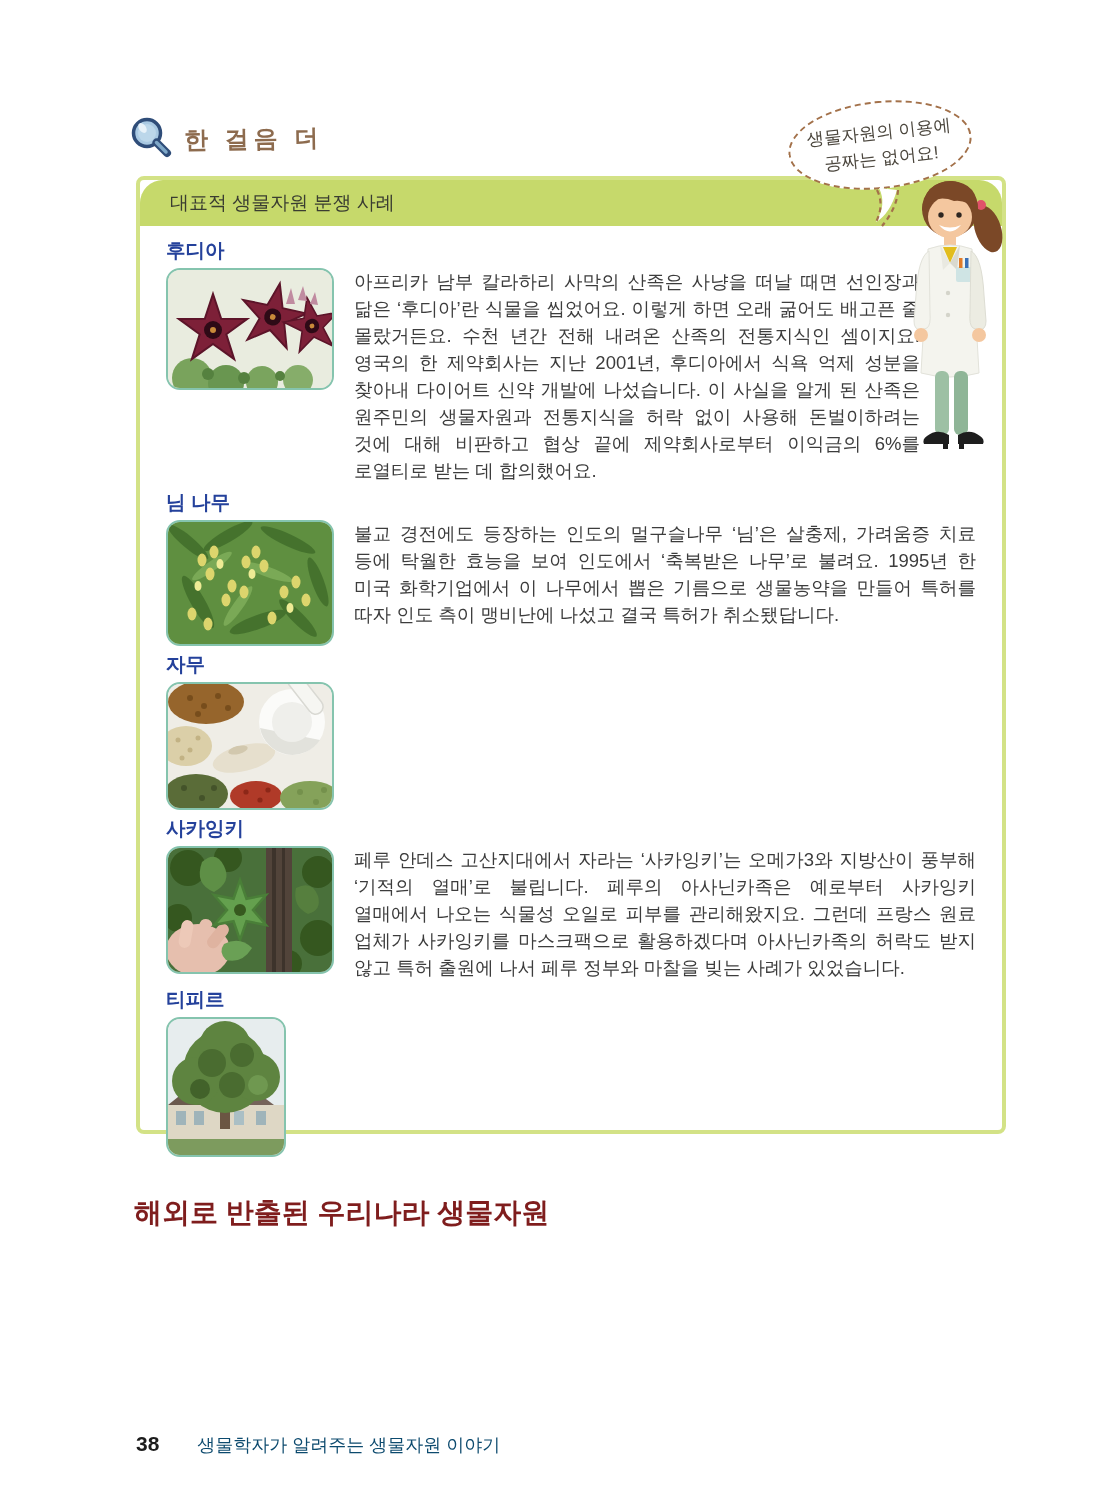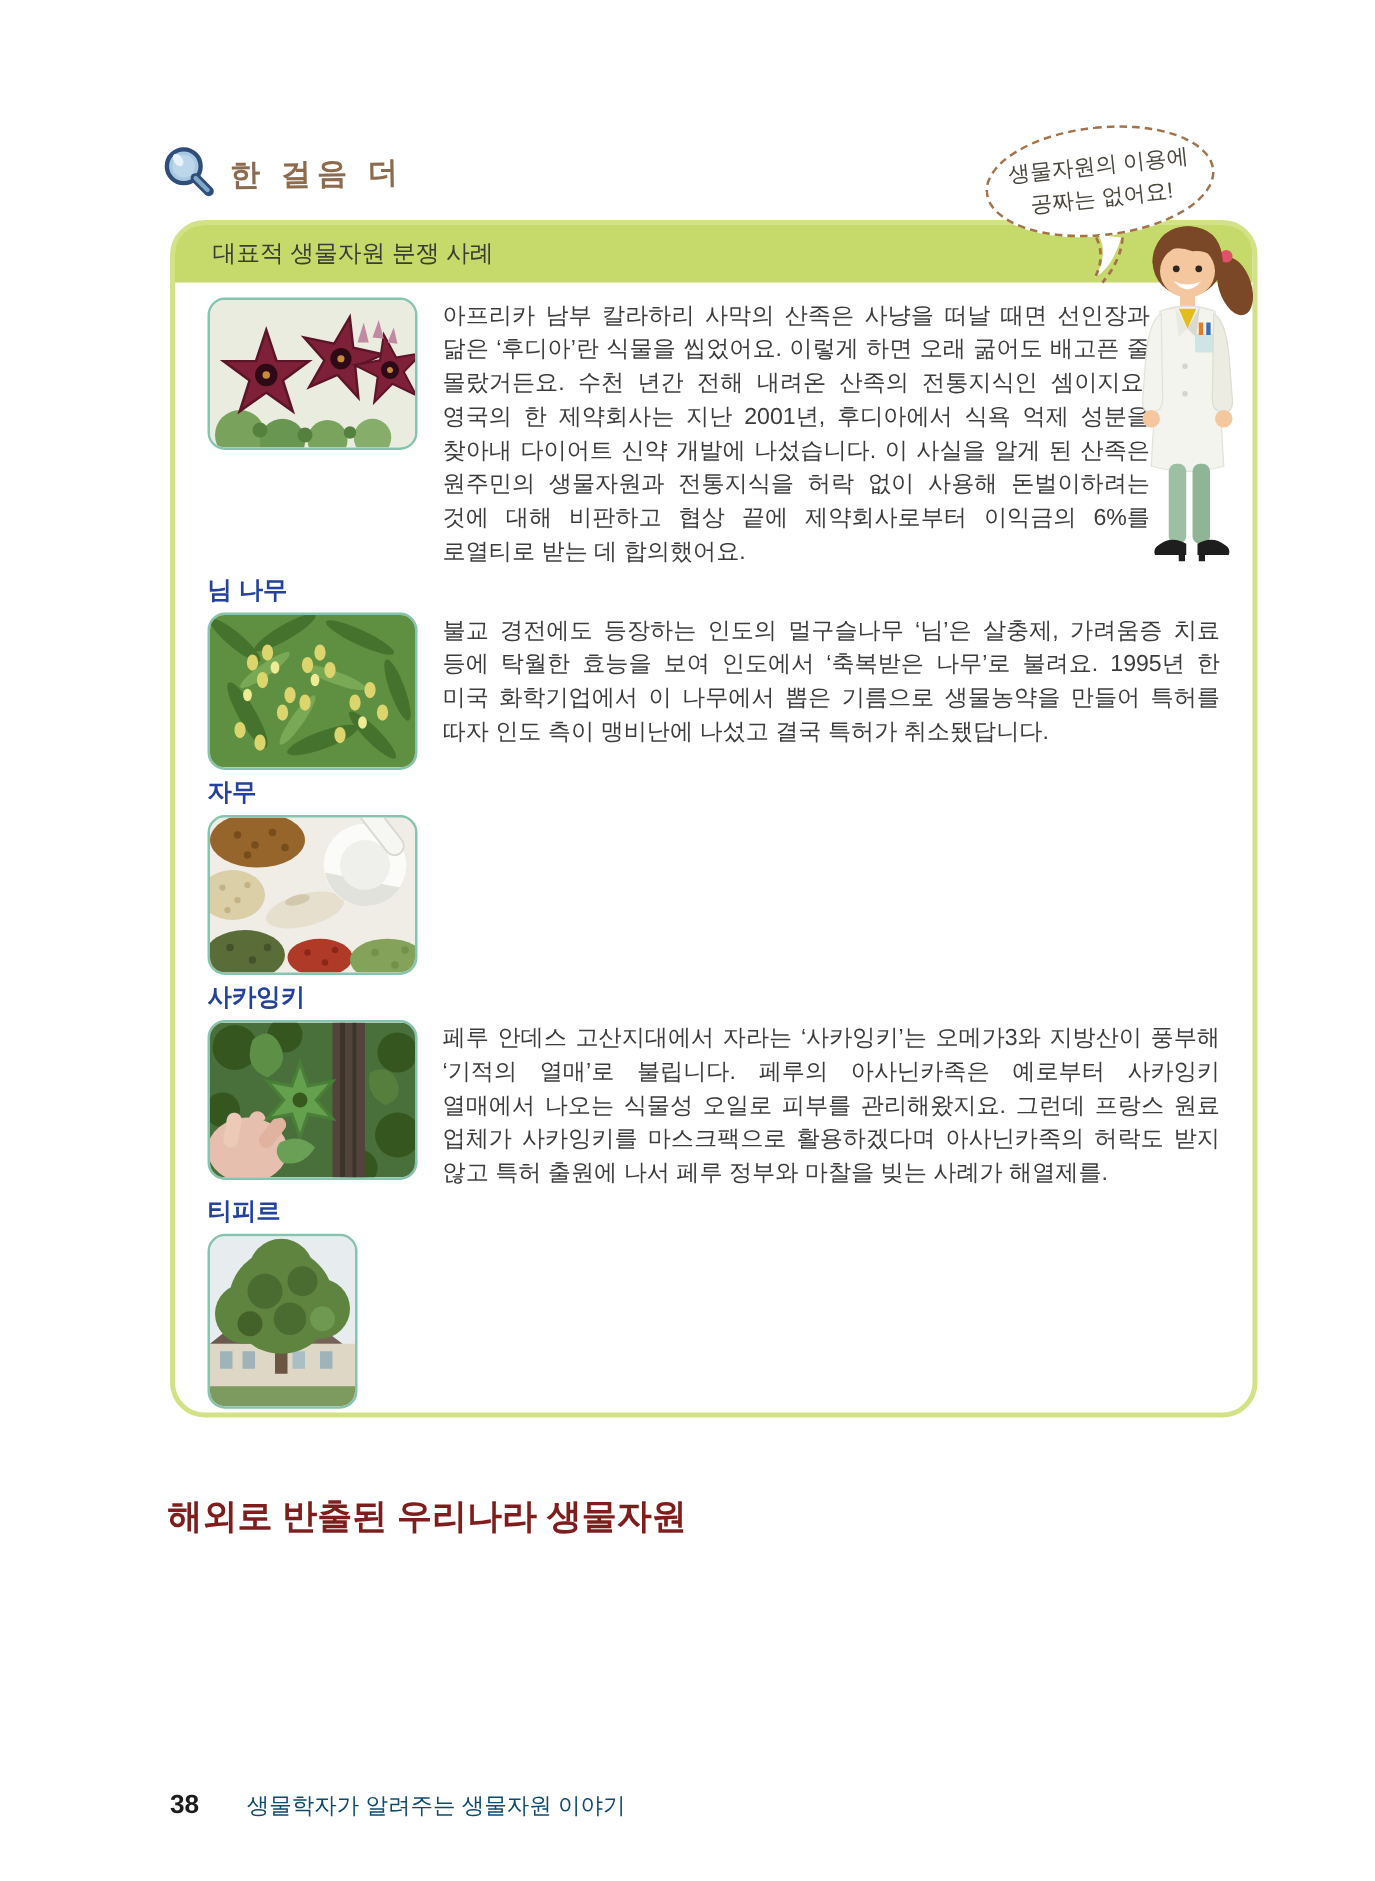--- a/index.html
+++ b/index.html
@@ -21,21 +21,21 @@
     background:#ffffff; border:2.5px dashed #a3714a; border-radius:50%;
     transform:rotate(-6deg); display:flex; flex-direction:column; align-items:center;
     justify-content:center; text-align:center; font-size:17.5px; line-height:1.5;
     color:#4b463d; padding:4px 10px;
   }
   .bubble-tail { position:absolute; left:852px; top:184px; width:42px; height:46px; z-index:6; }
   .scientist { position:absolute; left:878px; top:161px; width:116px; height:288px; z-index:5; }
   
   .green-box {
     position:absolute; left:118px; top:172px; width:870px; height:958px;
-    background:#ffffff; border:4px solid #d3e286; border-radius:28px; z-index:1;
+    background:#ffffff; border:4px solid #d3e286; border-radius:8px; z-index:1;
   }
   .box-header {
     height:46px; background:#c6d96b; border-radius:23px 23px 0 0;
     display:flex; align-items:center; padding-left:30px;
     font-size:19px; color:#3a3d31;
   }
   .box-body { padding:12px 26px 0 26px; }
   .case { margin-bottom:6px; }
   .case-title { color:#24419b; font-size:19.5px; font-weight:bold; line-height:24px; margin-bottom:6px; }
   .case-row { display:flex; gap:20px; align-items:flex-start; }
@@ -110,20 +110,21 @@
     <rect x="63" y="275" width="5" height="9" fill="#1e1e1e"></rect>
   </svg>
 
   <div class="green-box">
     <div class="box-header">
       <span>대표적 생물자원 분쟁 사례</span>
     </div>
     <div class="box-body">
 
       <div class="case">
+        <div class="case-title">후디아</div>
         <div class="case-row">
           <div class="photo-frame">
             <svg width="164" height="118" viewBox="0 0 164 118">
               <rect width="164" height="118" fill="#e9ecdf"></rect>
               <circle cx="24" cy="108" r="20" fill="#79a35c"></circle>
                 <circle cx="58" cy="113" r="18" fill="#699650"></circle>
               <circle cx="94" cy="112" r="16" fill="#7aa45e"></circle>
                 <circle cx="130" cy="110" r="15" fill="#86ad6a"></circle>
               <circle cx="40" cy="104" r="6" fill="#55813f"></circle>
                 <circle cx="76" cy="108" r="6" fill="#55813f"></circle>
@@ -262,21 +263,21 @@
               <path d="M128,40 Q144,32 150,48 Q154,62 140,66 Q124,58 128,40 Z" fill="#567f3e"></path>
               <ellipse cx="30" cy="102" rx="32" ry="26" fill="#e6bfae"></ellipse>
               <rect x="28" y="70" width="13" height="30" rx="6.5" fill="#e6bfae" transform="rotate(24 34 85)"></rect>
               <rect x="44" y="74" width="12" height="28" rx="6" fill="#dfb3a0" transform="rotate(38 50 88)"></rect>
               <rect x="12" y="72" width="12" height="28" rx="6" fill="#edc9b8" transform="rotate(10 18 86)"></rect>
               <polygon points="72,32 78.5,50.7 98,47 85,62 98,77 78.5,73.3 72,92 65.5,73.3 46,77 59,62 46,47 65.5,50.7" fill="#64a04e" stroke="#4a7f38" stroke-width="2.5"></polygon>
               <circle cx="72" cy="62" r="6" fill="#37591f"></circle>
               <path d="M56,96 Q72,88 84,100 Q74,116 58,112 Q50,104 56,96 Z" fill="#6aa055"></path>
             </svg>
           </div>
-          <div class="case-text w4">페루 안데스 고산지대에서 자라는 ‘사카잉키’는 오메가3와 지방산이 풍부해 ‘기적의 열매’로 불립니다. 페루의 아사닌카족은 예로부터 사카잉키 열매에서 나오는 식물성 오일로 피부를 관리해왔지요. 그런데 프랑스 원료 업체가 사카잉키를 마스크팩으로 활용하겠다며 아사닌카족의 허락도 받지 않고 특허 출원에 나서 페루 정부와 마찰을 빚는 사례가 해열제를.</div>
+          <div class="case-text w4">페루 안데스 고산지대에서 자라는 ‘사카잉키’는 오메가3와 지방산이 풍부해 ‘기적의 열매’로 불립니다. 페루의 아사닌카족은 예로부터 사카잉키 열매에서 나오는 식물성 오일로 피부를 관리해왔지요. 그런데 프랑스 원료 업체가 사카잉키를 마스크팩으로 활용하겠다며 아사닌카족의 허락도 받지 않고 특허 출원에 나서 페루 정부와 마찰을 빚는 사례가 있었습니다.</div>
         </div>
       </div>
 
       <div class="case">
         <div class="case-title">티피르</div>
         <div class="case-row">
           <div class="photo-frame">
             <svg width="116" height="136" viewBox="0 0 116 136">
               <rect width="116" height="136" fill="#e7edee"></rect>
               <rect x="0" y="86" width="116" height="36" fill="#ded7c5"></rect>

